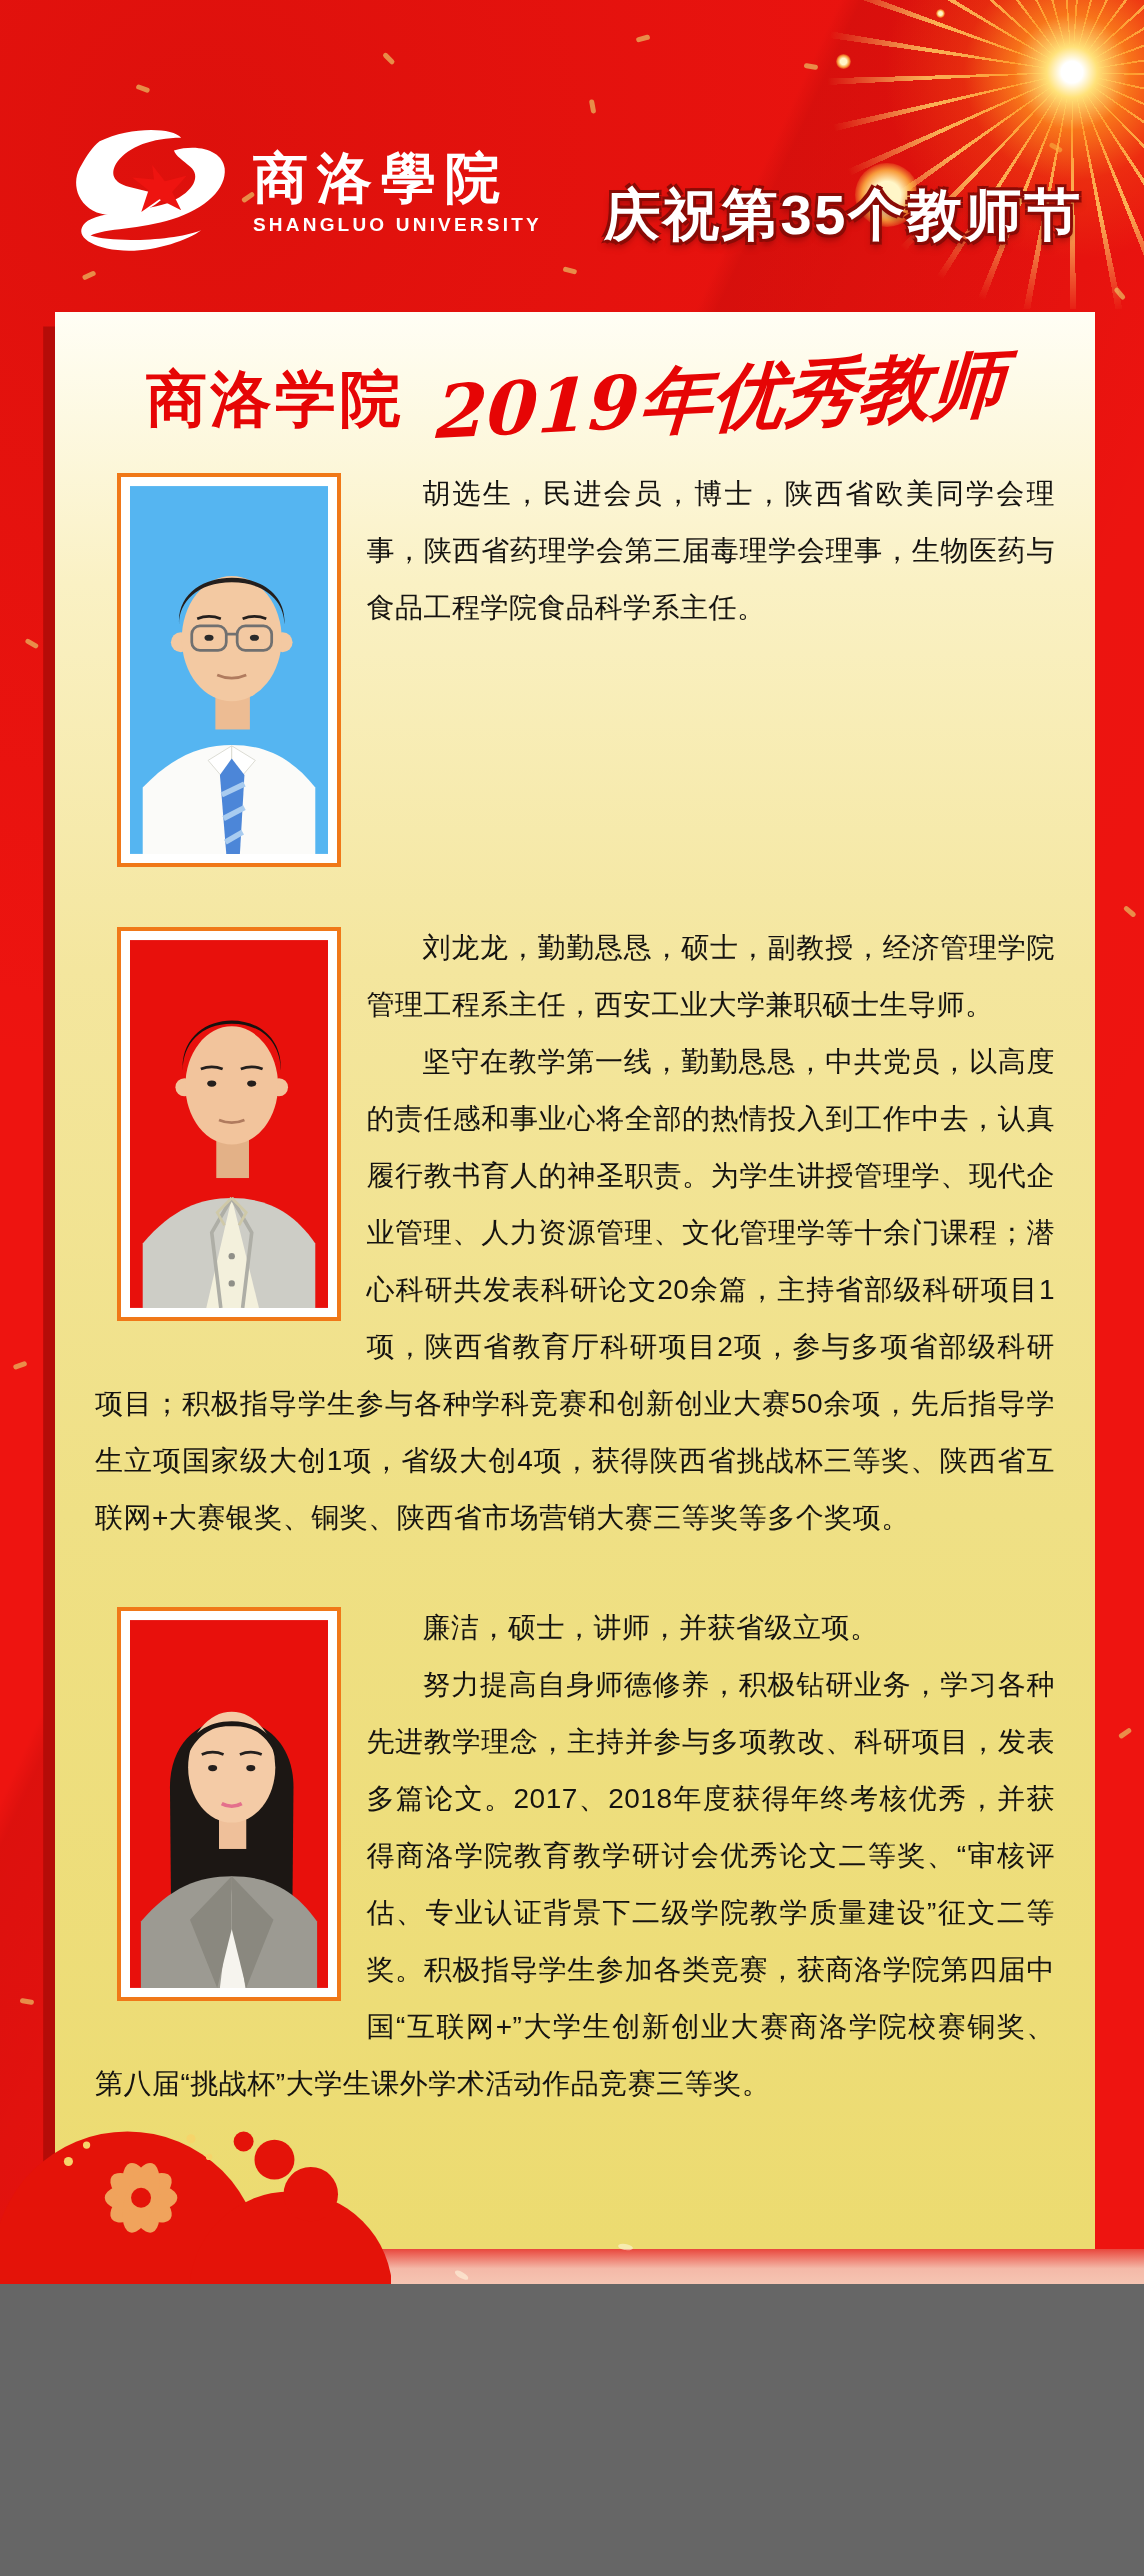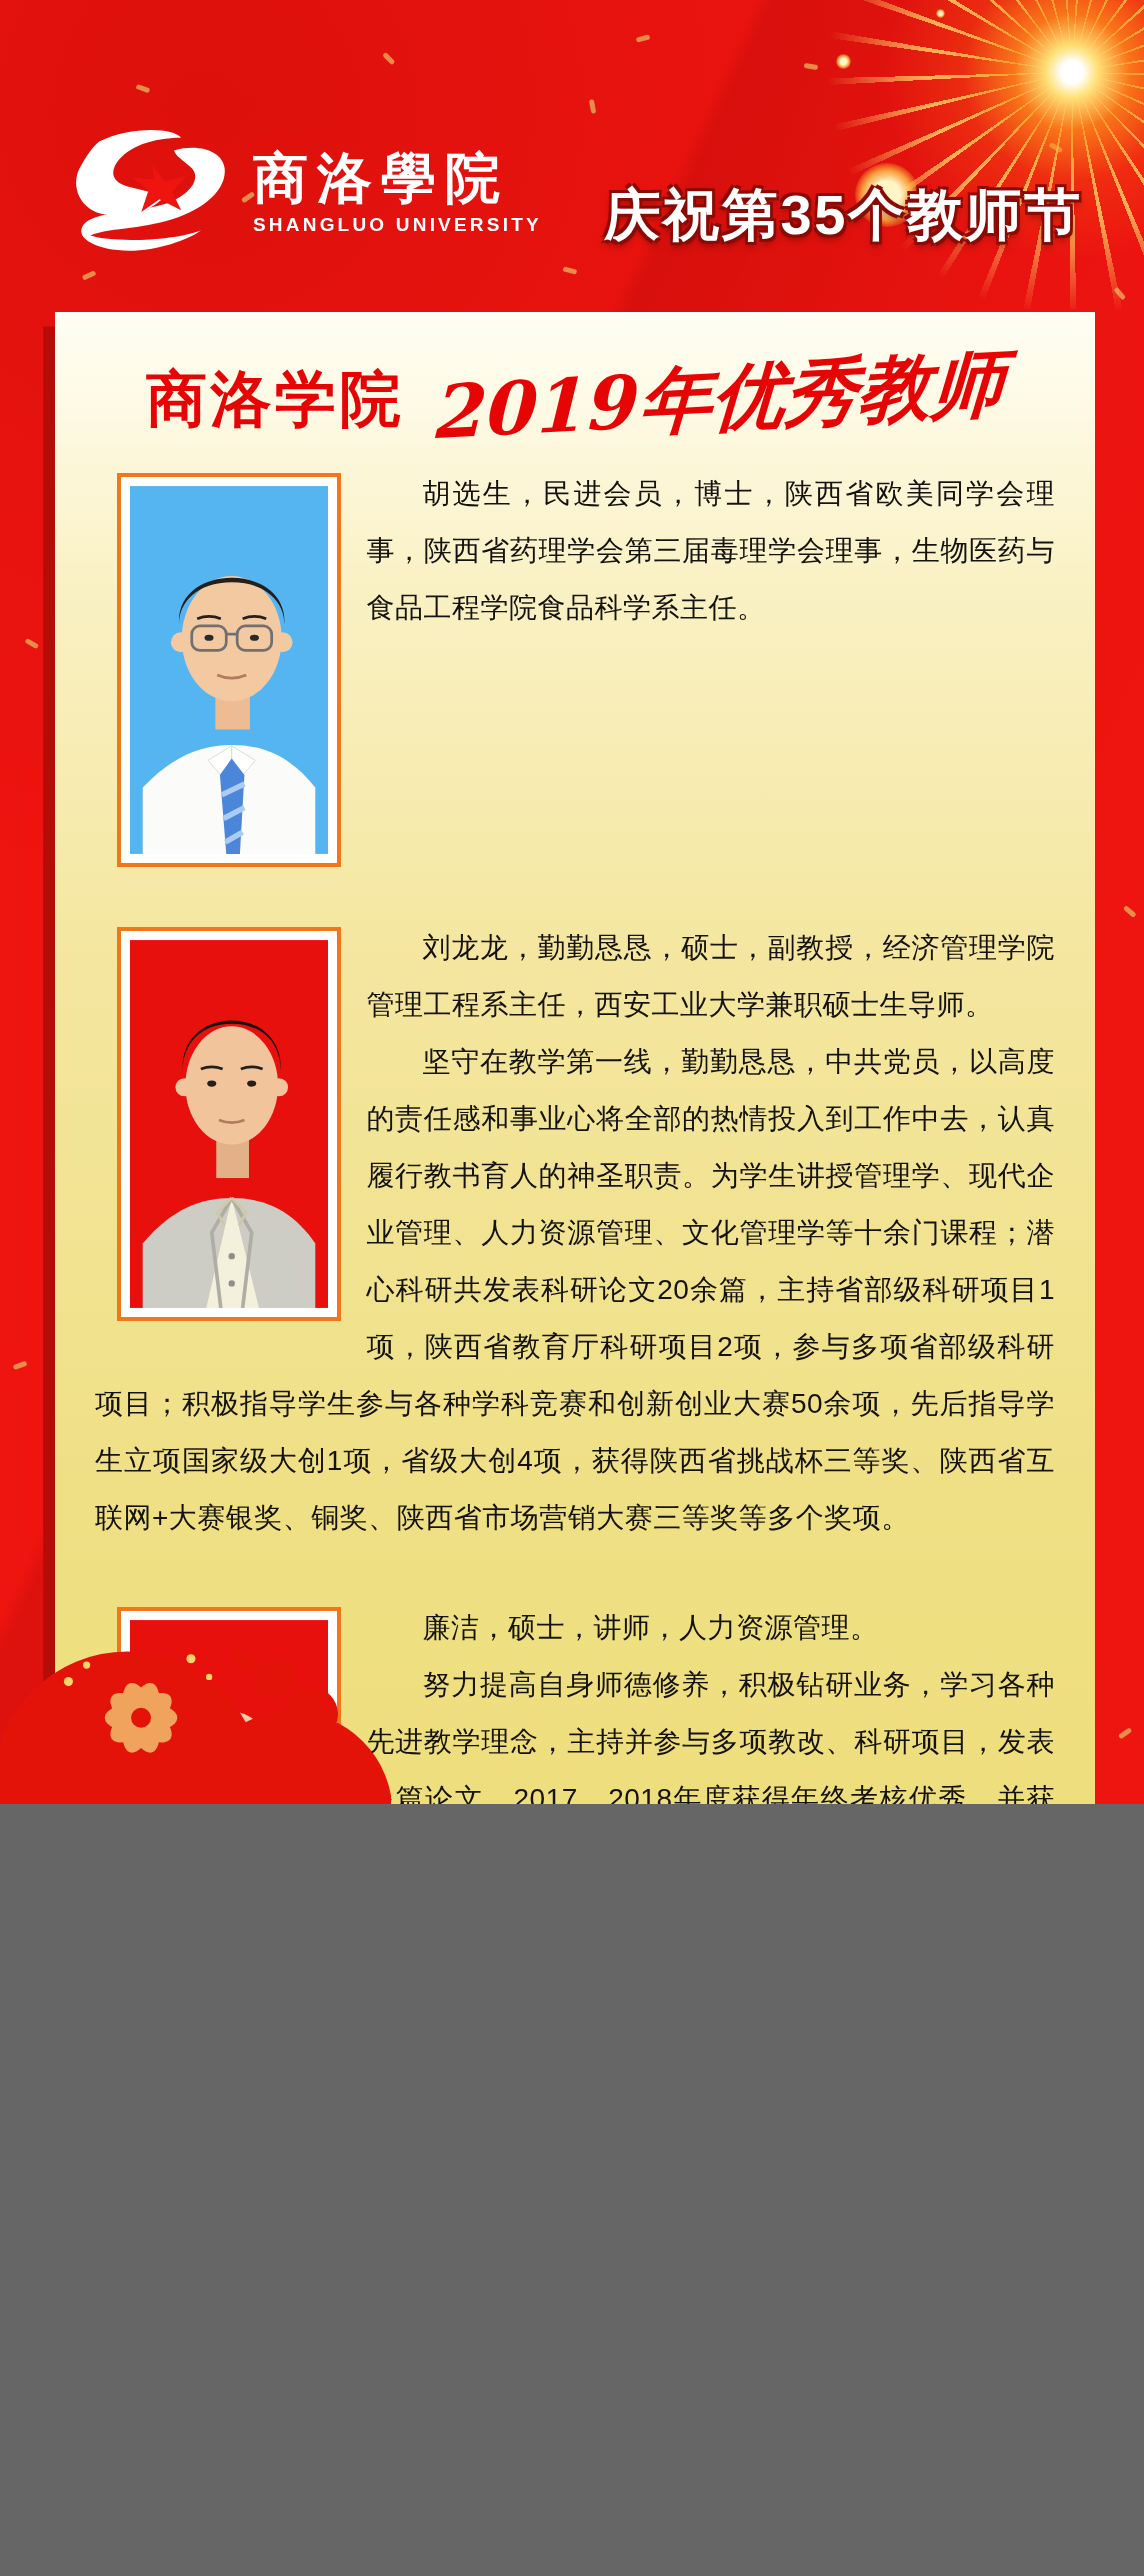--- a/index.html
+++ b/index.html
@@ -1,17 +1,17 @@
 <!DOCTYPE html>
 <html style="font-size:14.5px"><head>
 <meta charset="utf-8">
 <style>
   html,body{margin:0;padding:0;background:#666;}
   .poster{
-    position:relative;width:1145px;height:1804px;overflow:hidden;
+    position:relative;width:1145px;height:2284px;overflow:hidden;
     font-family:"Liberation Sans",sans-serif;
     background:#EE1410;
   }
   
   .red-sheen{
     position:absolute;inset:0;
     background:
       linear-gradient(115deg, rgba(255,255,255,0) 0%, rgba(255,255,255,0) 38%, rgba(130,0,0,.16) 39%, rgba(130,0,0,.02) 62%, rgba(130,0,0,0) 75%),
       radial-gradient(circle at 18% 6%, rgba(190,10,5,.35) 0%, rgba(190,10,5,0) 40%);
   }
@@ -258,21 +258,21 @@
             <ellipse cx="133" cy="163" rx="5" ry="3.4" fill="#241F1D"></ellipse>
           <path d="M79,148 Q91,143 103,148" stroke="#241F1D" stroke-width="3" fill="none"></path>
           <path d="M121,148 Q133,143 145,148" stroke="#241F1D" stroke-width="3" fill="none"></path>
           <path d="M101,202 Q112,208 123,202" stroke="#E4708C" stroke-width="4" fill="none"></path>
           <path d="M12,405 L12,332 C44,294 76,282 112,282 C148,282 180,294 206,332 L206,405 Z" fill="#9C9A92"></path>
           <polygon points="112,296 99,405 127,405" fill="#F6F4EE"></polygon>
           <polygon points="112,282 66,330 96,405 112,340" fill="#8A887F"></polygon>
           <polygon points="112,282 158,330 128,405 112,340" fill="#8A887F"></polygon>
         </svg>
       </div>
-      <p>廉洁，硕士，讲师，人力资源管理。</p>
+      <p>廉洁，硕士，讲师，并获省级立项。</p>
       <p>努力提高自身师德修养，积极钻研业务，学习各种先进教学理念，主持并参与多项教改、科研项目，发表多篇论文。2017、2018年度获得年终考核优秀，并获得商洛学院教育教学研讨会优秀论文二等奖、“审核评估、专业认证背景下二级学院教学质量建设”征文二等奖。积极指导学生参加各类竞赛，获商洛学院第四届中国“互联网+”大学生创新创业大赛商洛学院校赛铜奖、第八届“挑战杯”大学生课外学术活动作品竞赛三等奖。</p>
     </section>
   </main>
 
   <footer class="footer">
     <svg class="mountains" viewBox="0 0 1260 320">
       <path d="M0,150 Q120,95 240,135 Q360,170 480,120 Q600,70 720,130 Q860,190 1000,120 Q1130,70 1260,130 L1260,320 L0,320 Z" fill="#F5AD46" opacity="0.55"></path>
       <path d="M0,215 Q150,165 300,200 Q420,228 540,185 Q660,145 780,192 Q900,232 1020,198 Q1140,168 1260,210 L1260,320 L0,320 Z" fill="#F09A25" opacity="0.7"></path>
     </svg>
     <div class="slogan">弘扬高尚师德　潜心立德树人</div>

